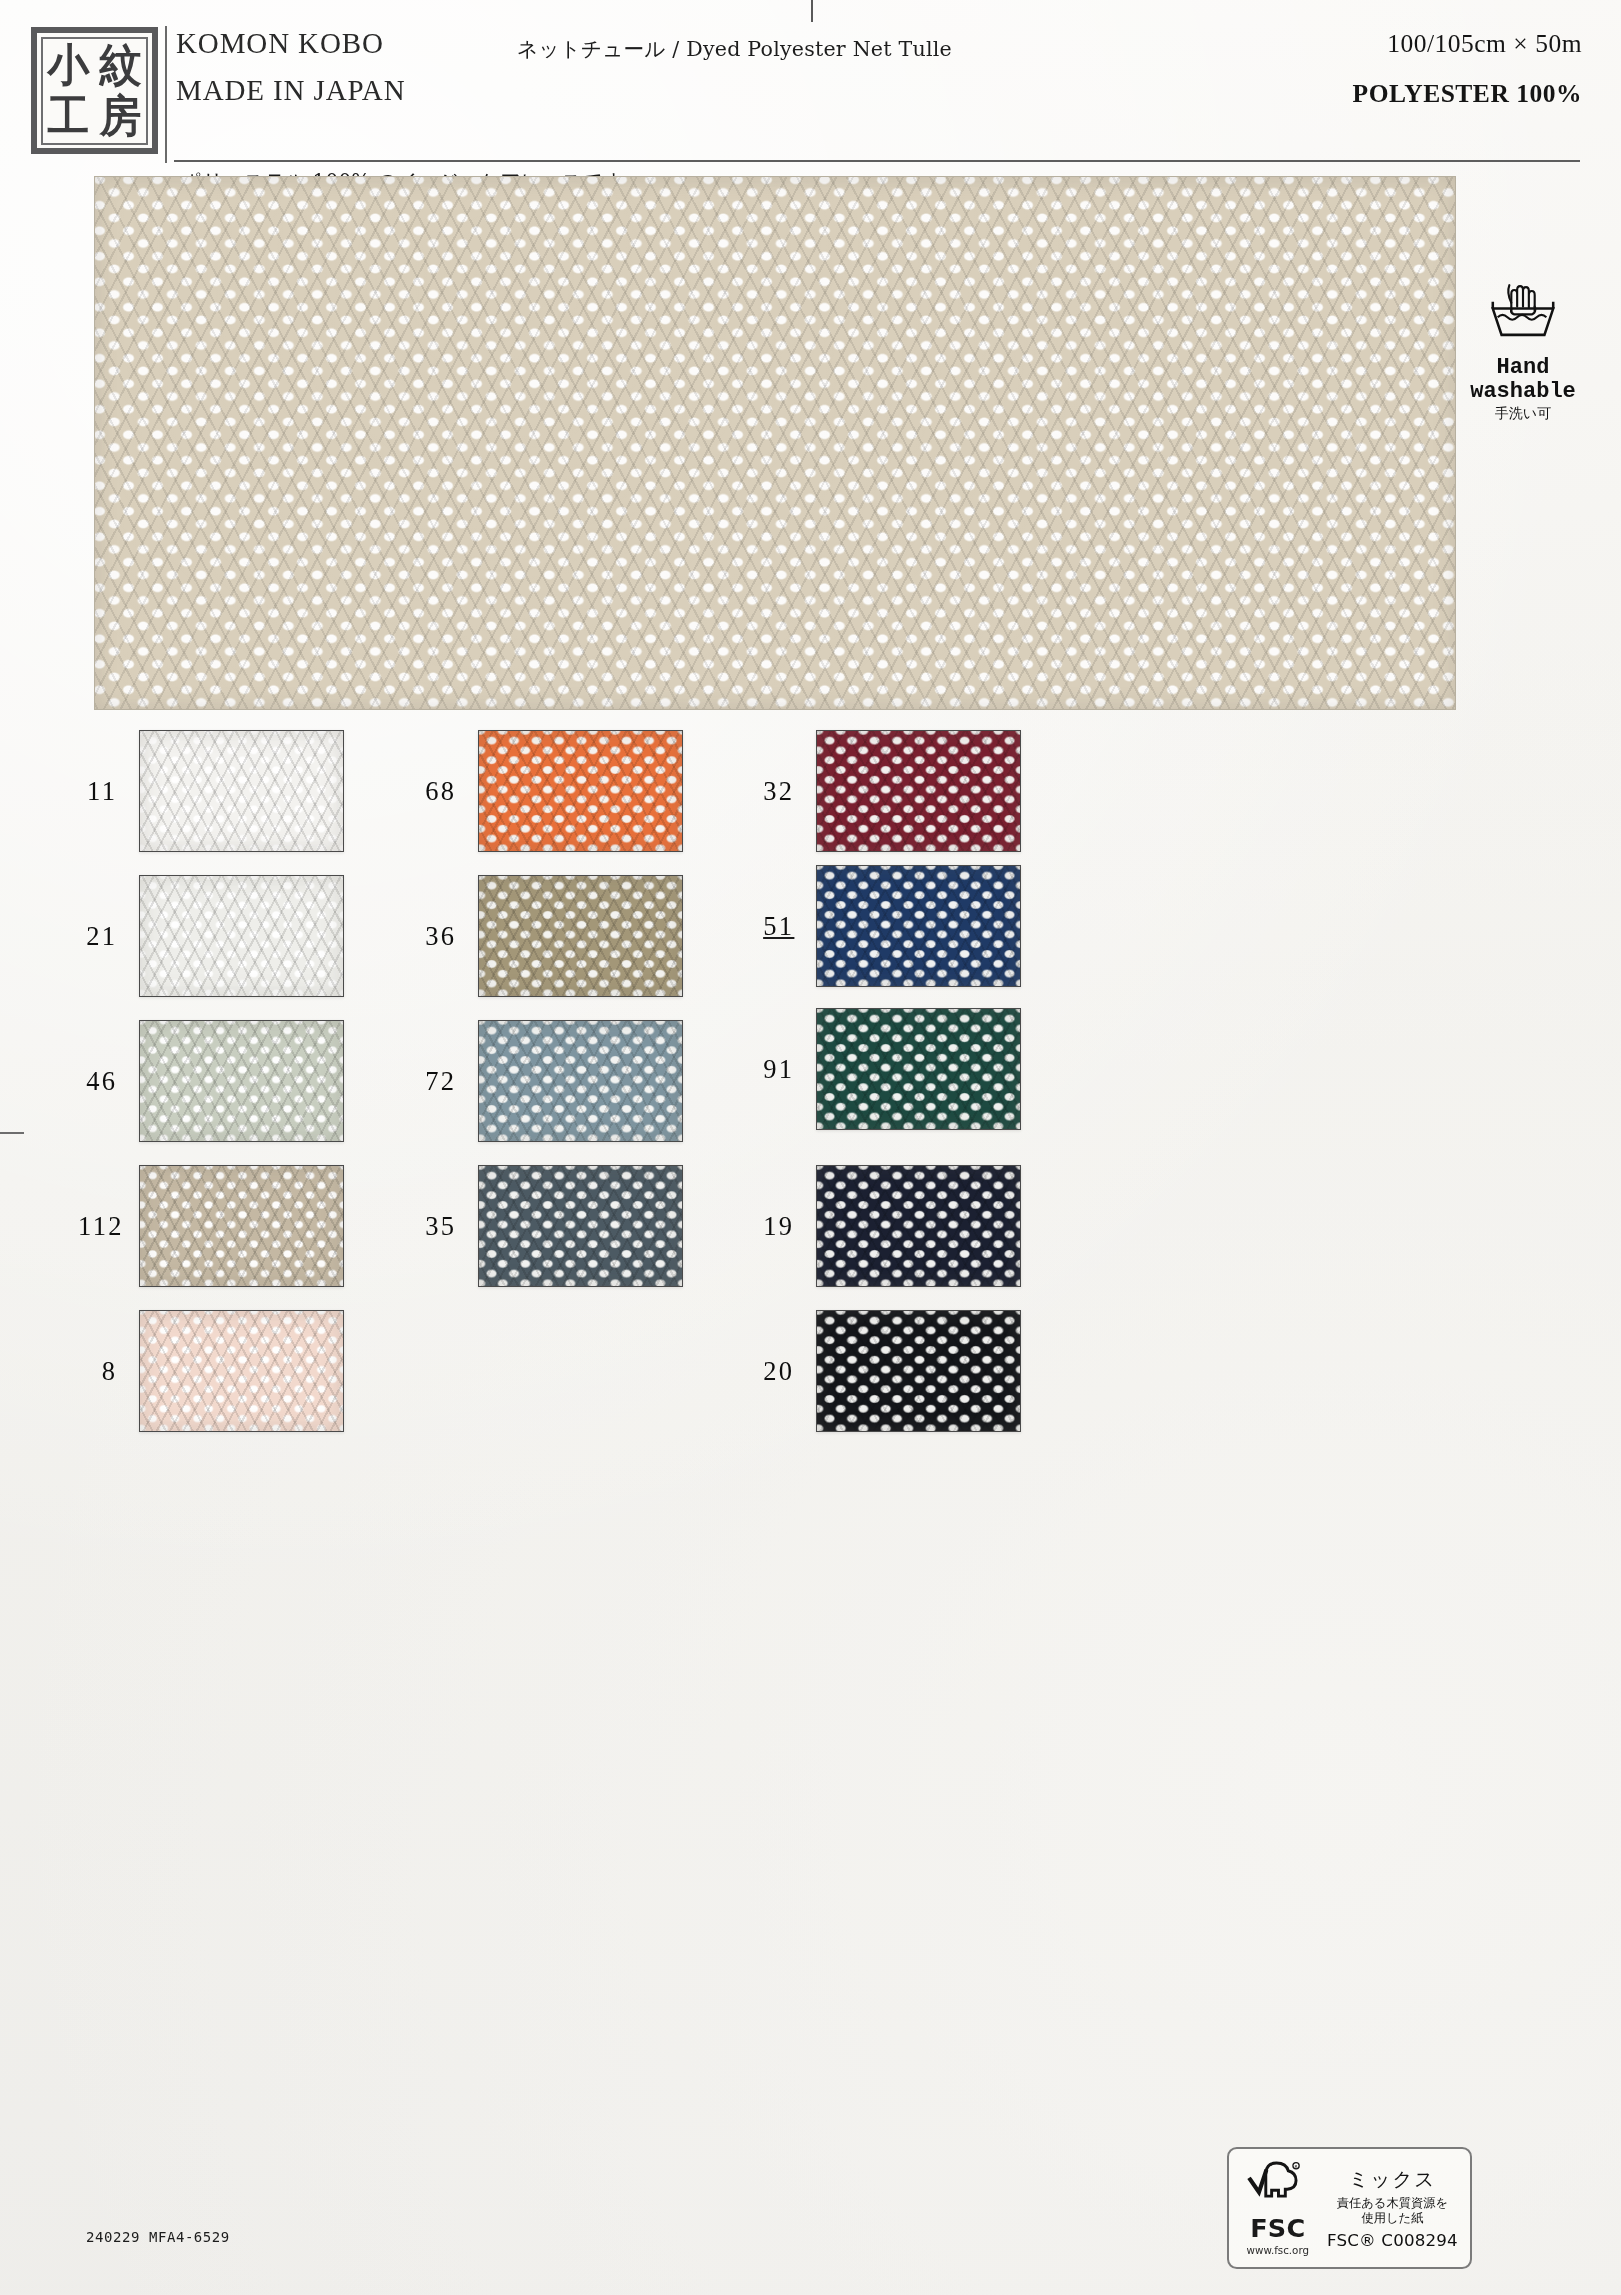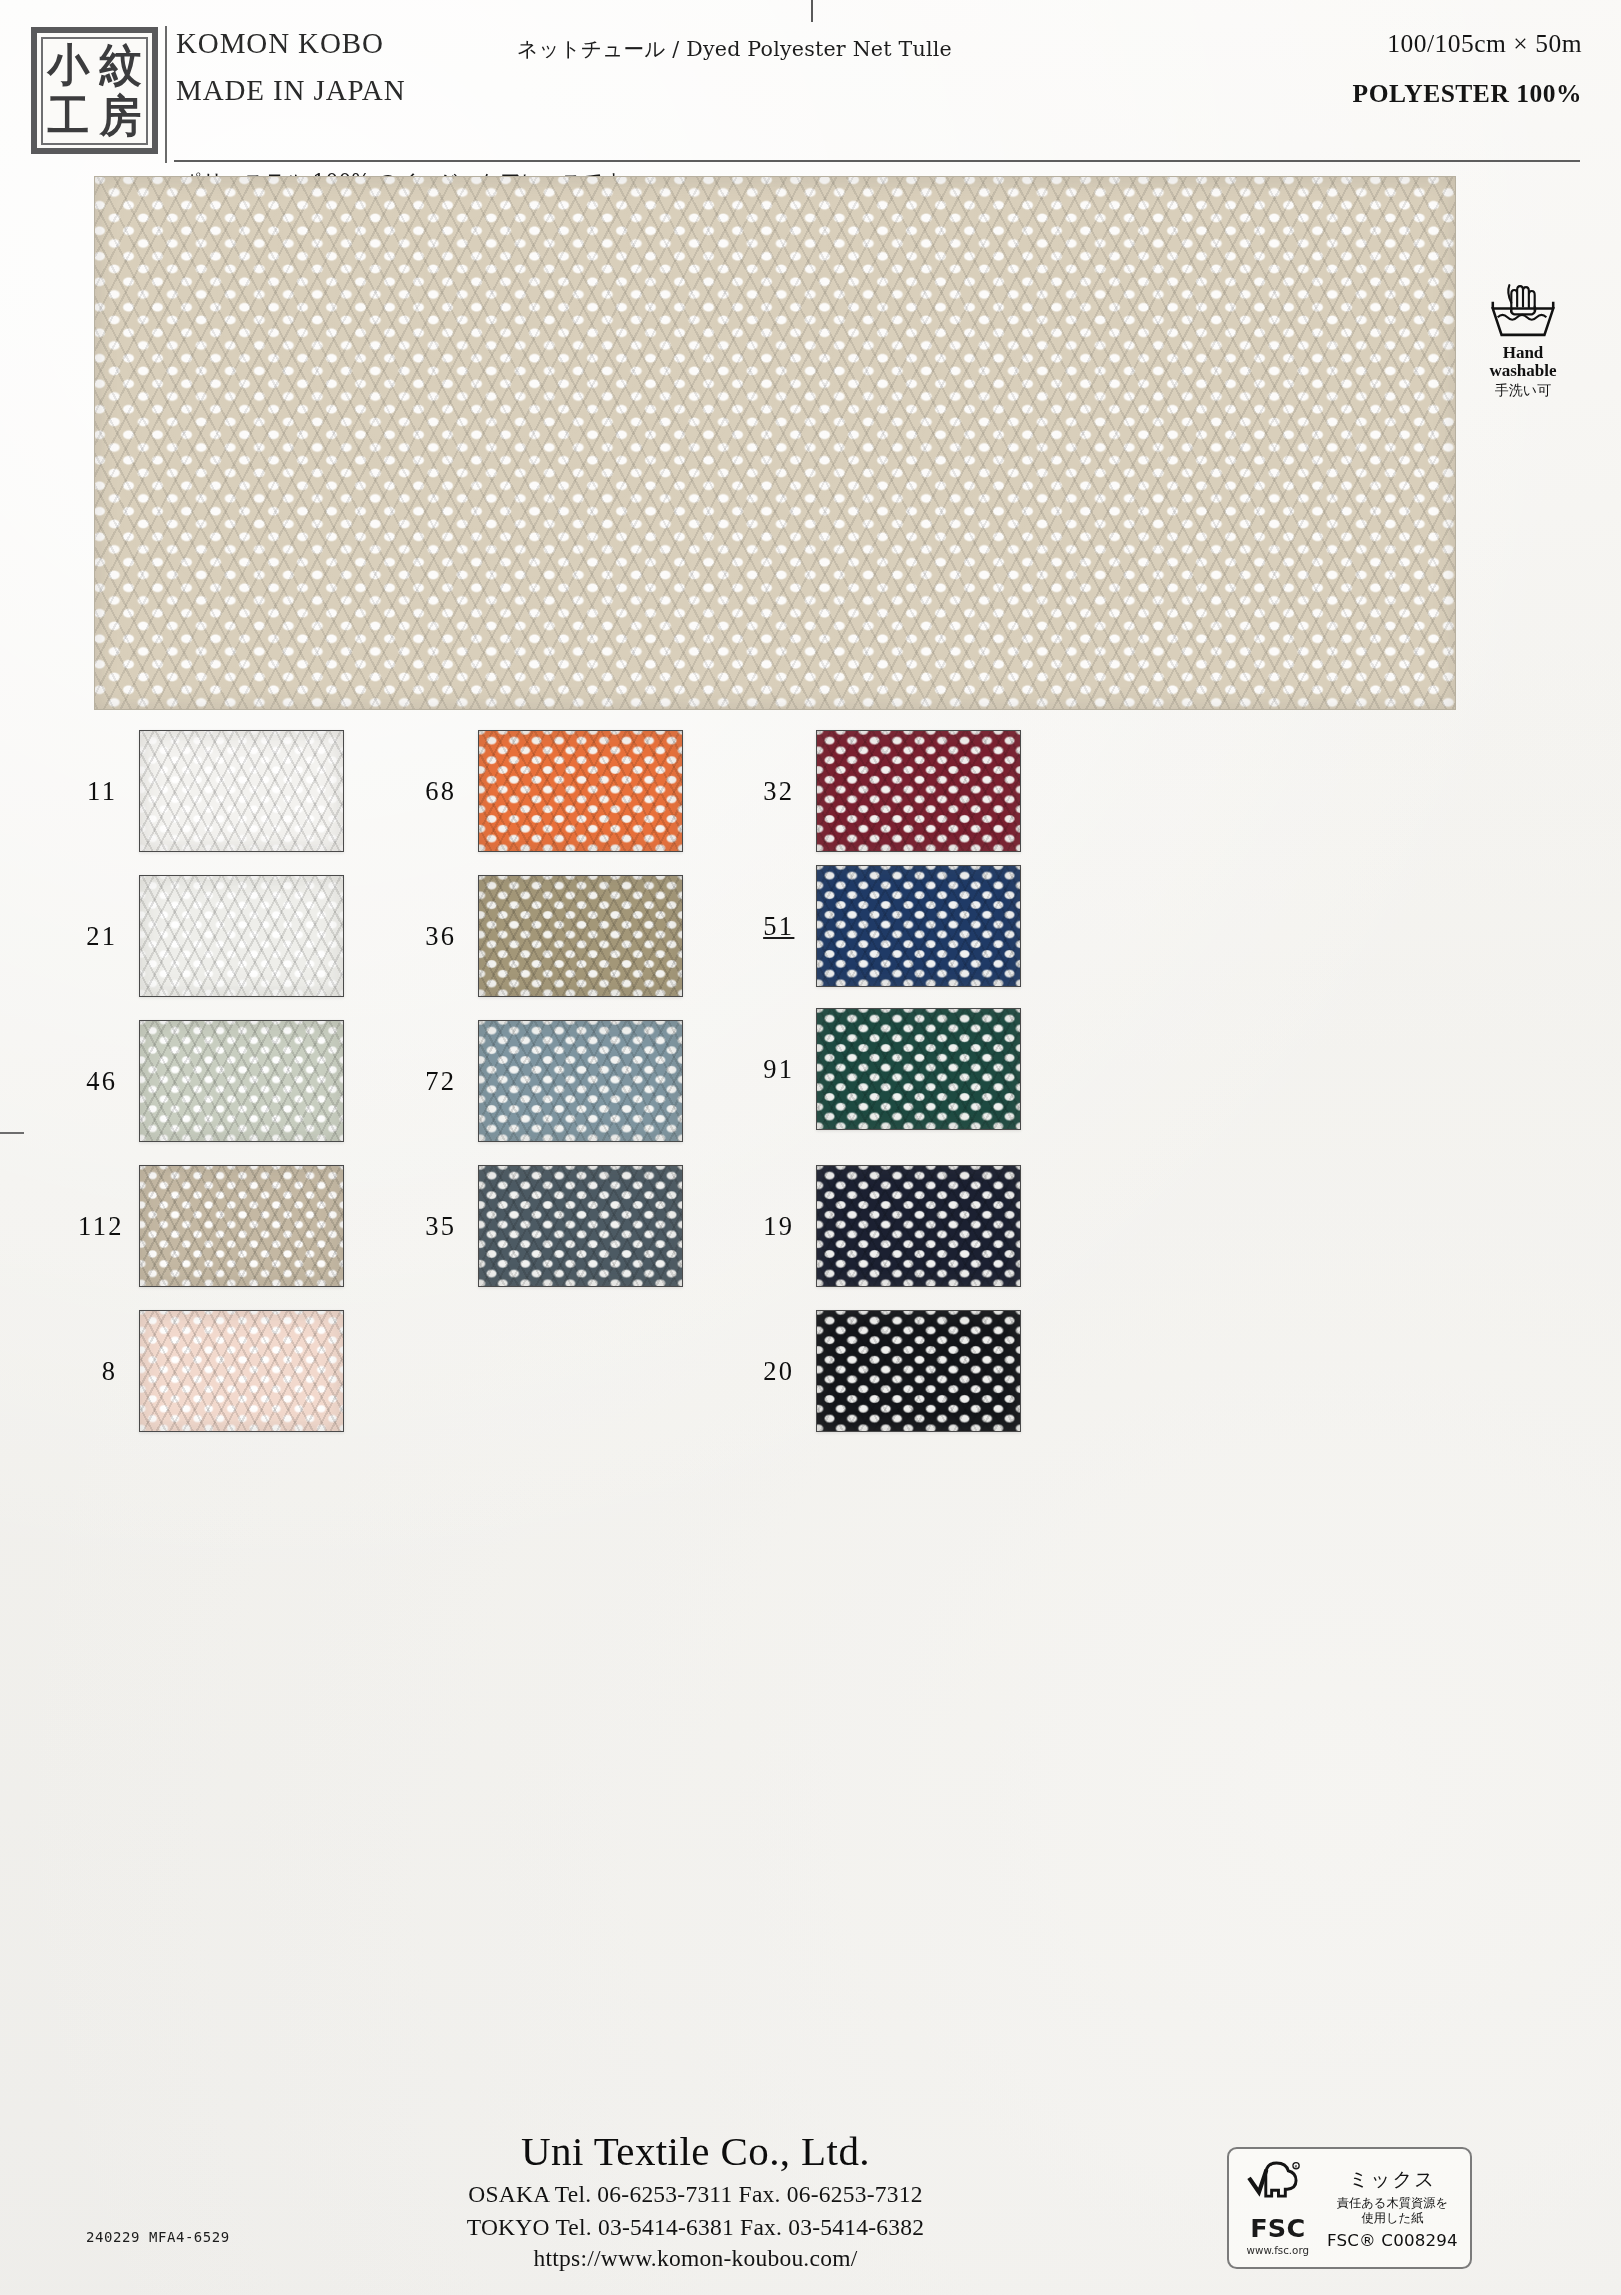--- a/index.html
+++ b/index.html
@@ -105,22 +105,22 @@
     font-size:20px; line-height:1.62; color:#1b1b1b;
     letter-spacing:.01em;
   }
 
   
   .care{
     position:absolute; left:1464px; top:281px; width:118px; text-align:center;
   }
   .care svg{ display:block; margin:0 auto; }
   .care .cap1{
-    font-family:Liberation Serif, serif;
-    font-size:17px; font-weight:700; line-height:1.08; color:#111; margin-top:4px;
+    font-family:Liberation Mono, monospace;
+    font-size:22px; font-weight:700; line-height:1.08; color:#111; margin-top:16px;
   }
   .care .cap2{
     font-family:"DejaVu Serif", serif;
     font-size:14px; line-height:1.15; color:#111; margin-top:1px;
   }
 
   
   .hero{
     position:absolute; left:94px; top:176px; width:1362px; height:534px;
   }
@@ -416,26 +416,20 @@
           <div class="swatch-label">20</div>
           <div class="swatch dark" style="background: rgb(20, 22, 26);">
             <div class="mesh"></div>
             <div class="mesh-edge"></div>
           </div>
         </div>
       </div>
   </div>
 
 
-  <div class="company">
-    <div class="cname">Uni Textile Co., Ltd.</div>
-    <div class="cline">OSAKA  Tel. 06-6253-7311  Fax. 06-6253-7312</div>
-    <div class="cline">TOKYO  Tel. 03-5414-6381  Fax. 03-5414-6382</div>
-    <div class="curl">https://www.komon-koubou.com/</div>
-  </div>
 
   <div class="doc-code">240229   MFA4-6529</div>
 
   <div class="fsc">
     <div class="fsc-left">
       <svg width="63" height="41" viewBox="0 0 64 42">
         <path d="M4 20 L13 33 L20 12" fill="none" stroke="#141414" stroke-width="4.2" stroke-linecap="square" stroke-linejoin="miter"></path>
         <path d="M20 12 q2 -9 11 -9 q10 0 12 8 q8 2 8 10 q0 8 -9 9 L40 30 L40 37 L33 37 L33 31 L26 31 L26 37 L20 37 Z" fill="none" stroke="#141414" stroke-width="3"></path>
         <circle cx="51" cy="6" r="3.2" fill="none" stroke="#141414" stroke-width="1.3"></circle>
         <text x="51" y="8.6" font-size="4.4" text-anchor="middle" fill="#141414" font-family="DejaVu Sans, sans-serif">R</text>

